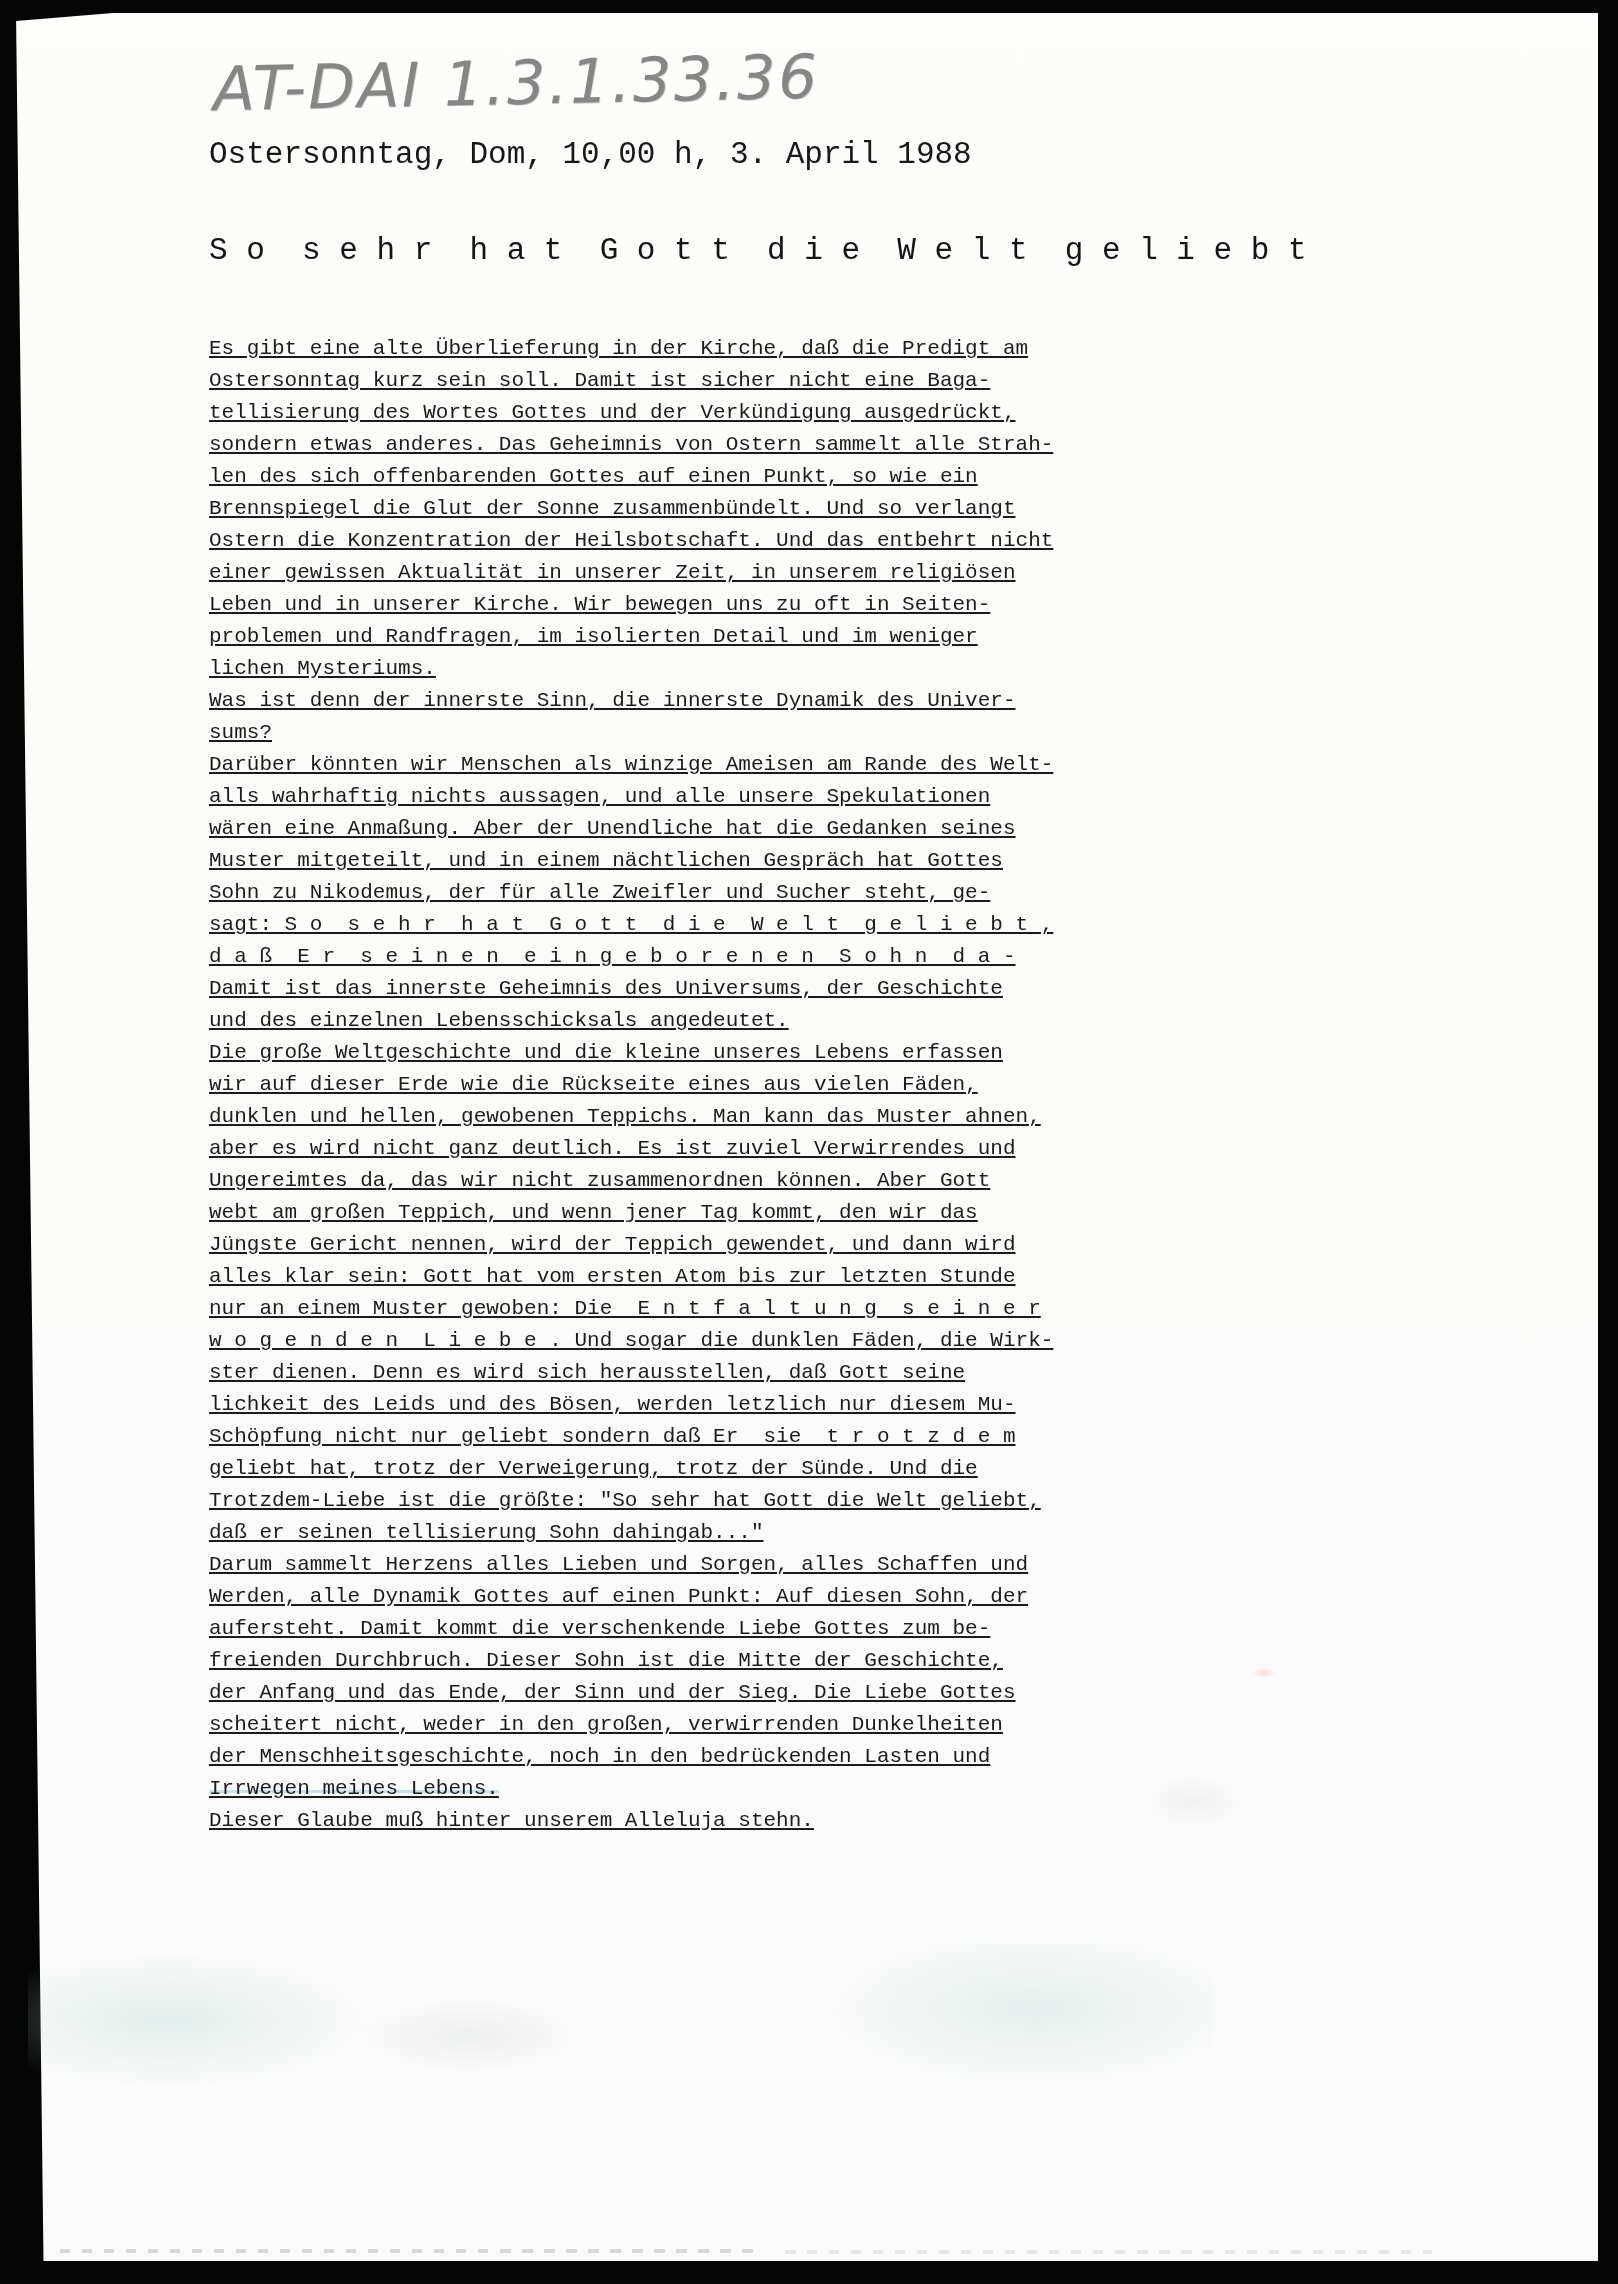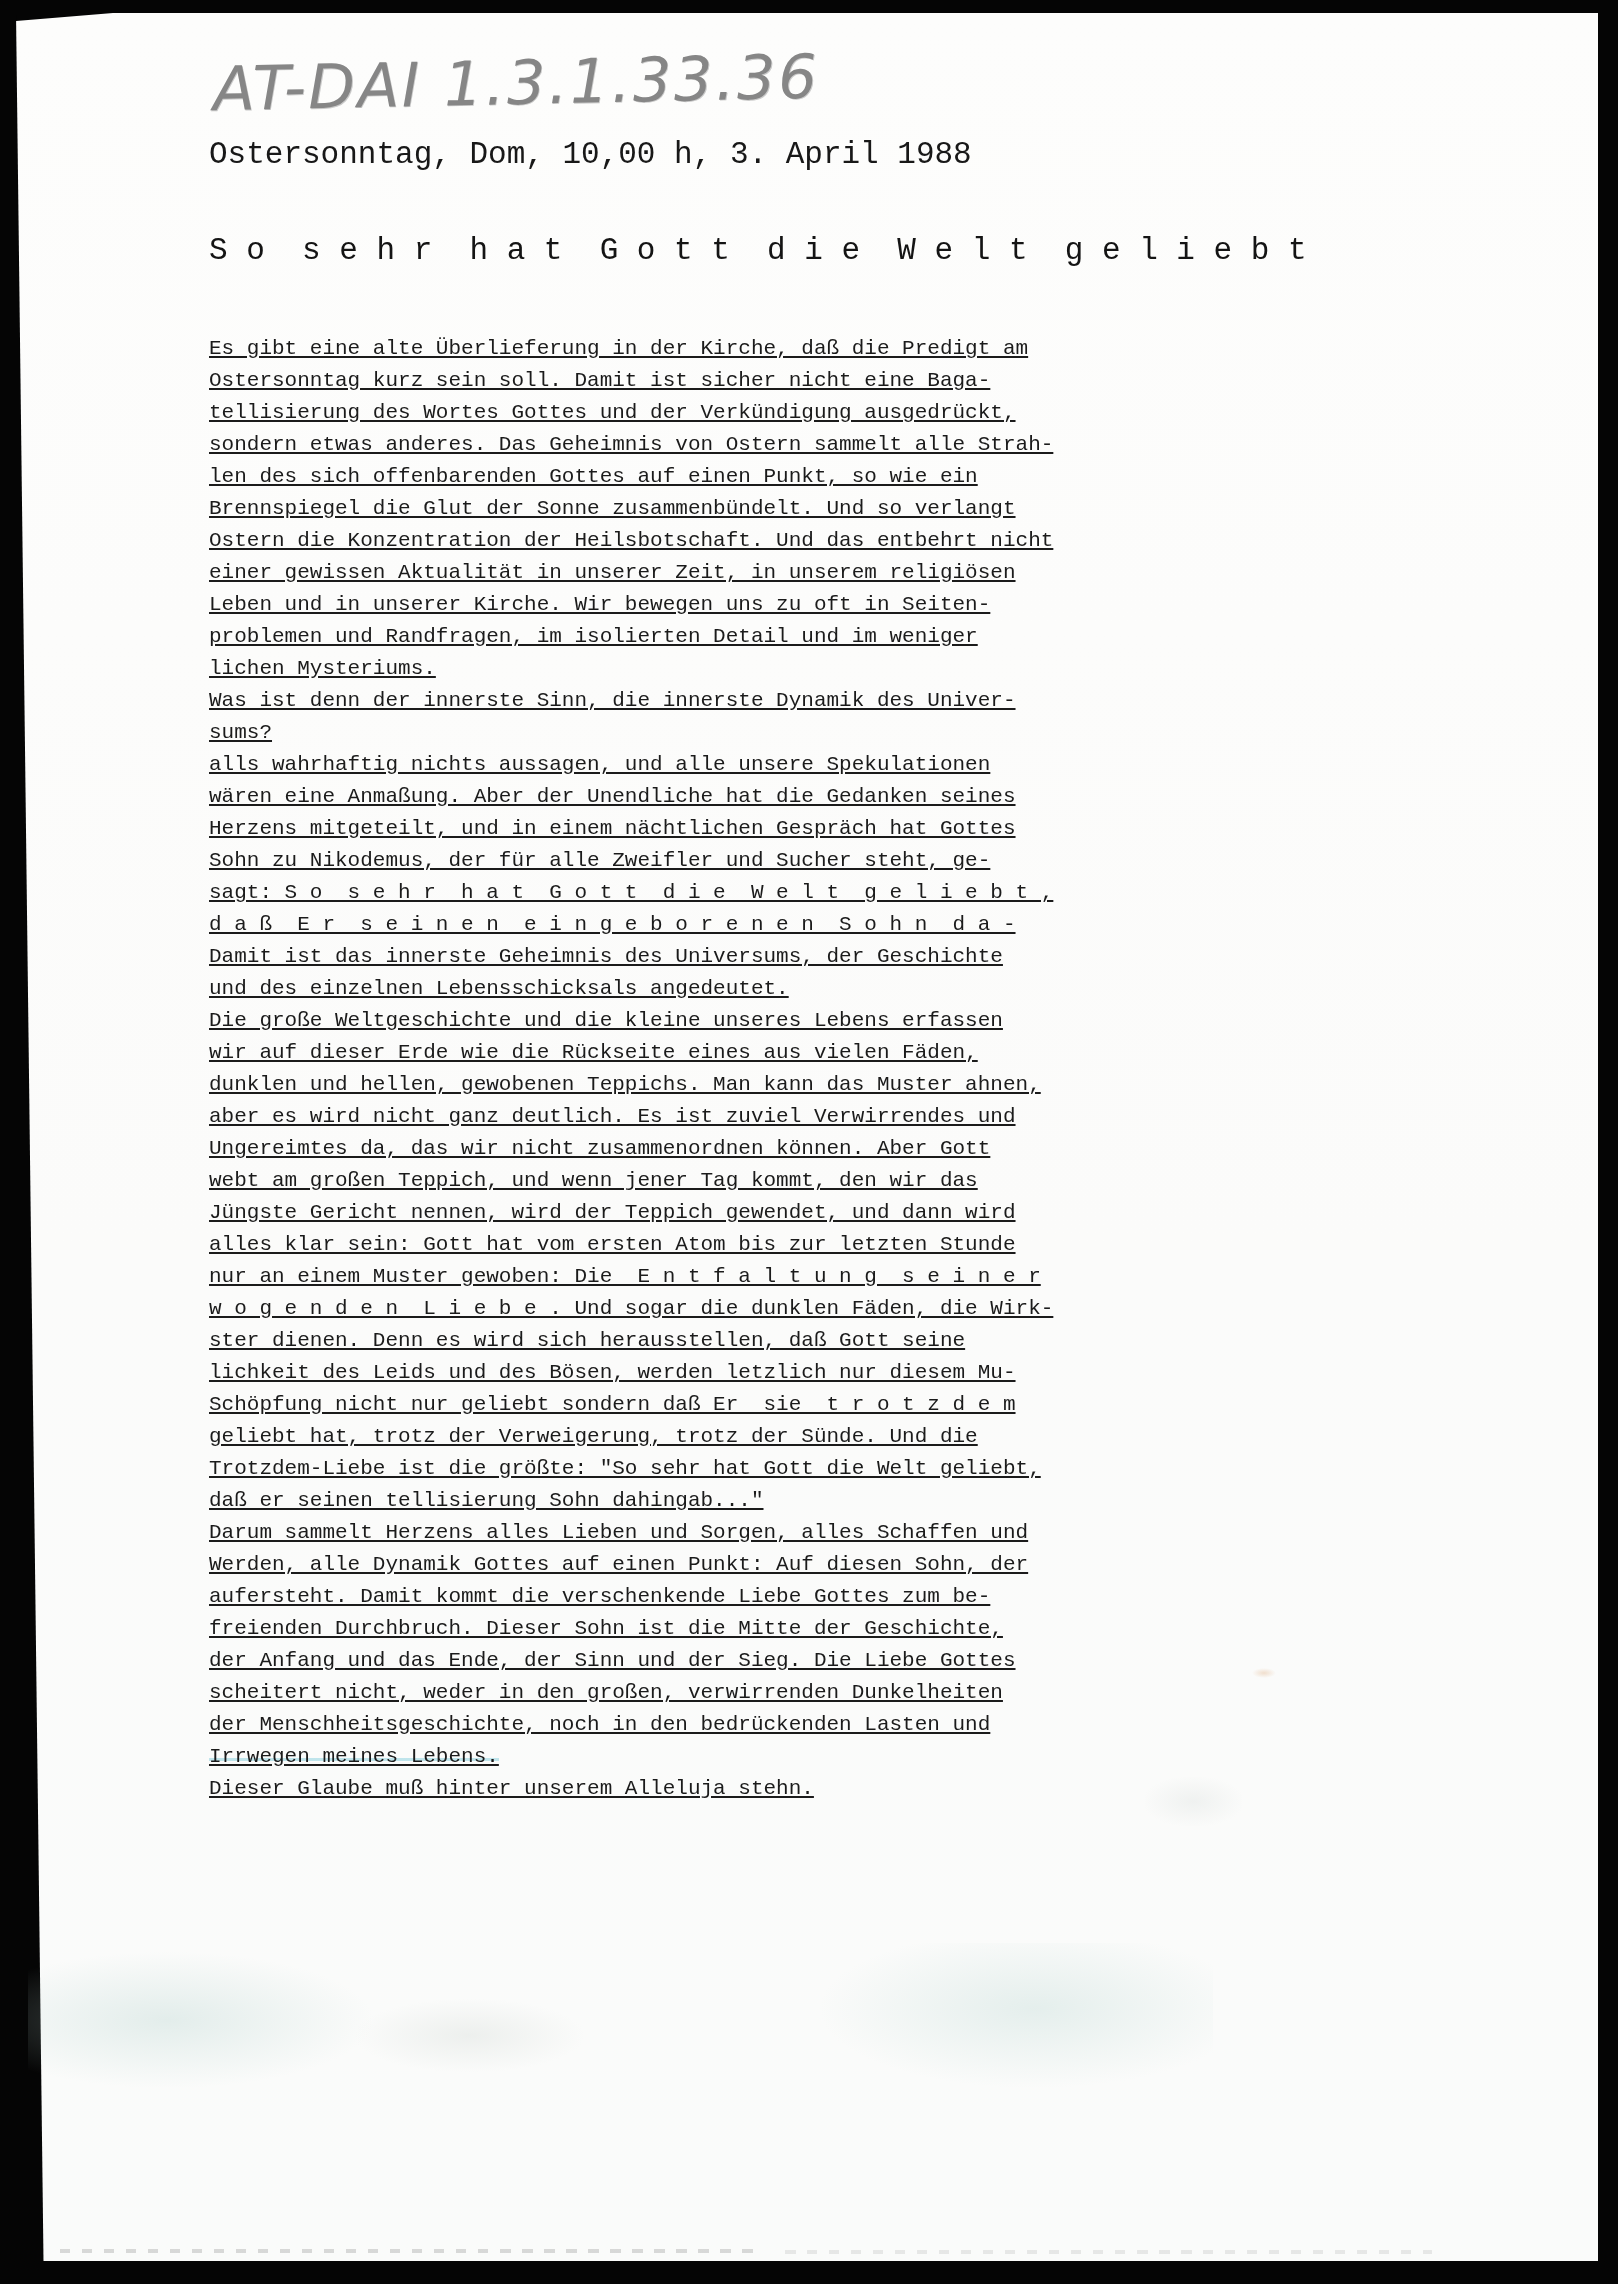--- a/index.html
+++ b/index.html
@@ -140,23 +140,24 @@
         <div class="line">sondern etwas anderes. Das Geheimnis von Ostern sammelt alle Strah-</div>
         <div class="line">len des sich offenbarenden Gottes auf einen Punkt, so wie ein</div>
         <div class="line">Brennspiegel die Glut der Sonne zusammenbündelt. Und so verlangt</div>
         <div class="line">Ostern die Konzentration der Heilsbotschaft. Und das entbehrt nicht</div>
         <div class="line">einer gewissen Aktualität in unserer Zeit, in unserem religiösen</div>
         <div class="line">Leben und in unserer Kirche. Wir bewegen uns zu oft in Seiten-</div>
         <div class="line">problemen und Randfragen, im isolierten Detail und im weniger</div>
         <div class="line">lichen Mysteriums.</div>
         <div class="line">Was ist denn der innerste Sinn, die innerste Dynamik des Univer-</div>
         <div class="line">sums?</div>
+        <div class="line">Darüber könnten wir Menschen als winzige Ameisen am Rande des Welt-</div>
         <div class="line">alls wahrhaftig nichts aussagen, und alle unsere Spekulationen</div>
         <div class="line">wären eine Anmaßung. Aber der Unendliche hat die Gedanken seines</div>
-        <div class="line">Herzens mitgeteilt, und in einem nächtlichen Gespräch hat Gottes</div>
+        <div class="line">Muster mitgeteilt, und in einem nächtlichen Gespräch hat Gottes</div>
         <div class="line">Sohn zu Nikodemus, der für alle Zweifler und Sucher steht, ge-</div>
         <div class="line">sagt: S o  s e h r  h a t  G o t t  d i e  W e l t  g e l i e b t ,</div>
         <div class="line">d a ß  E r  s e i n e n  e i n g e b o r e n e n  S o h n  d a -</div>
         <div class="line">Damit ist das innerste Geheimnis des Universums, der Geschichte</div>
         <div class="line">und des einzelnen Lebensschicksals angedeutet.</div>
         <div class="line">Die große Weltgeschichte und die kleine unseres Lebens erfassen</div>
         <div class="line">wir auf dieser Erde wie die Rückseite eines aus vielen Fäden,</div>
         <div class="line">dunklen und hellen, gewobenen Teppichs. Man kann das Muster ahnen,</div>
         <div class="line">aber es wird nicht ganz deutlich. Es ist zuviel Verwirrendes und</div>
         <div class="line">Ungereimtes da, das wir nicht zusammenordnen können. Aber Gott</div>

